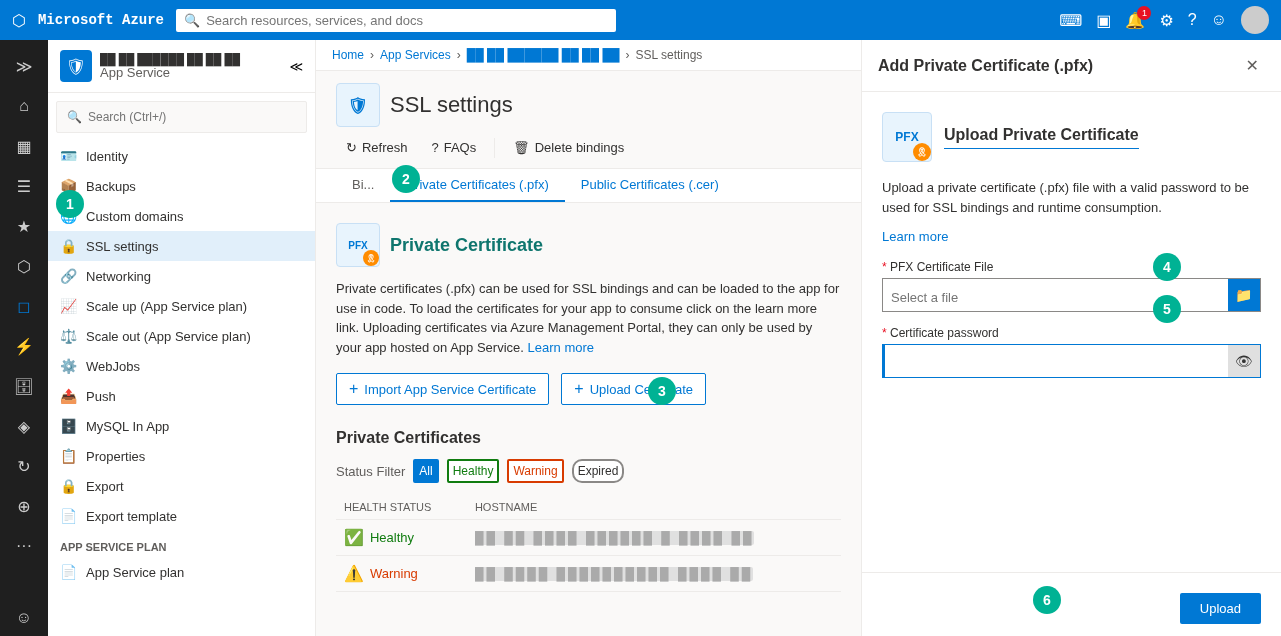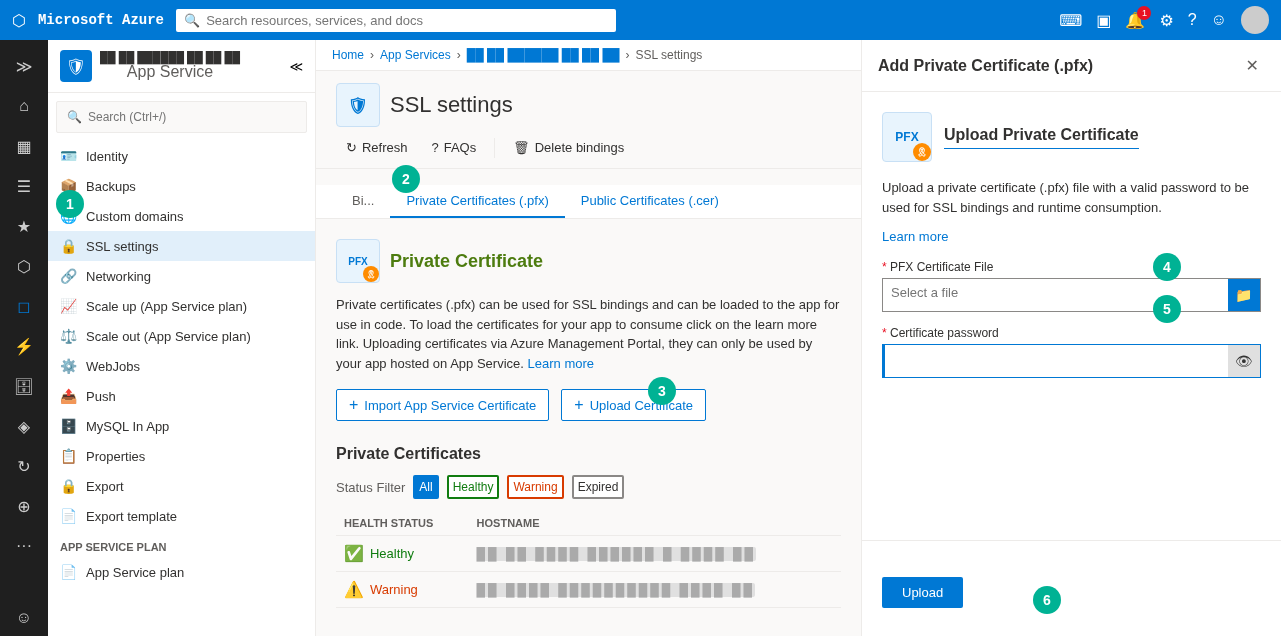--- a/index.html
+++ b/index.html
@@ -47,21 +47,21 @@
       display: flex; flex-direction: column; overflow: hidden; flex-shrink: 0;
     }
     .sidebar-header {
       padding: 10px 12px; display: flex; align-items: center; gap: 8px;
       border-bottom: 1px solid #edebe9;
     }
     .sidebar-app-icon {
       width: 32px; height: 32px; background: #0078d4; border-radius: 4px;
       display: flex; align-items: center; justify-content: center; color: white; font-size: 14px;
     }
-    .sidebar-app-info { font-size: 16px; color: #605e5c; text-align: center; }
+    .sidebar-app-info { font-size: 13px; color: #605e5c; }
     .sidebar-app-name { font-size: 13px; font-weight: 600; color: #323130; }
     .sidebar-search {
       padding: 8px 10px; display: flex; align-items: center; gap: 6px;
       border: 1px solid #edebe9; margin: 8px; border-radius: 2px; background: #faf9f8;
     }
     .sidebar-search input { border: none; background: transparent; outline: none; flex: 1; font-size: 12px; }
     .sidebar-nav { flex: 1; overflow-y: auto; }
     .sidebar-item {
       display: flex; align-items: center; gap: 8px; padding: 7px 12px;
       cursor: pointer; color: #323130; font-size: 13px;
@@ -90,42 +90,42 @@
       padding: 8px 20px; display: flex; align-items: center; gap: 4px; border-bottom: 1px solid #edebe9;
     }
     .toolbar-btn {
       display: flex; align-items: center; gap: 5px; padding: 5px 10px;
       cursor: pointer; border: none; background: transparent; font-size: 13px; color: #323130;
       border-radius: 2px;
     }
     .toolbar-divider { width: 1px; height: 20px; background: #edebe9; margin: 0 4px; }
 
     
-    .cert-tabs { display: flex; border-bottom: 1px solid #edebe9; padding: 0 20px; background: white; margin-top: 16px; }
+    .cert-tabs { display: flex; border-bottom: 1px solid #edebe9; padding: 0 20px; background: white; }
     .cert-tab {
       padding: 8px 16px; cursor: pointer; border-bottom: 2px solid transparent;
       font-size: 13px; color: #605e5c;
     }
     .cert-tab.active { color: #0078d4; border-bottom-color: #0078d4; }
 
     .content-area { flex: 1; overflow-y: auto; padding: 20px; }
 
     
     .cert-header { display: flex; align-items: center; gap: 10px; margin-bottom: 12px; }
     .pfx-badge {
       width: 44px; height: 44px; background: #e8f4fd; border-radius: 4px;
       display: flex; align-items: center; justify-content: center;
       font-size: 10px; font-weight: 700; color: #0078d4; border: 1px solid #c8e0f5; position: relative;
     }
     .pfx-ribbon {
       position: absolute; bottom: 0; right: 0; width: 16px; height: 16px;
       background: #ff8c00; border-radius: 50%; display: flex; align-items: center;
       justify-content: center; font-size: 8px; color: white;
     }
-    .cert-section-title { font-size: 18px; font-weight: 600; color: #4d7c0f; }
+    .cert-section-title { font-size: 18px; font-weight: 600; color: #0f766e; }
     .cert-desc { font-size: 13px; color: #323130; line-height: 1.5; margin-bottom: 16px; max-width: 820px; }
 
     .action-buttons { display: flex; gap: 12px; margin-bottom: 24px; }
     .action-btn {
       display: flex; align-items: center; gap: 6px; padding: 6px 12px;
       border: 1px solid #0078d4; color: #0078d4; background: white;
       cursor: pointer; font-size: 13px; border-radius: 2px;
     }
     .action-btn .plus { font-size: 16px; }
 
@@ -133,25 +133,25 @@
     .section-title { font-size: 16px; font-weight: 600; margin-bottom: 12px; color: #323130; }
     .filter-bar { display: flex; align-items: center; gap: 8px; margin-bottom: 12px; }
     .filter-label { font-size: 13px; color: #605e5c; }
     .filter-btn {
       padding: 3px 4px; border: 2px solid #22c55e; background: white;
       font-size: 12px; cursor: pointer; border-radius: 2px; color: #323130;
     }
     .filter-btn.active { background: #0078d4; color: white; border-color: #0078d4; }
     .filter-btn.healthy { border-color: #107c10; color: #107c10; }
     .filter-btn.warning { border-color: #d83b01; color: #d83b01; }
-    .filter-btn.expired { border-color: #8a8886; }
+    .filter-btn.expired { border-color: #8a8886; border-radius: 10px; }
 
     .cert-table { width: 100%; border-collapse: collapse; }
     .cert-table th {
-      text-align: left; font-size: 11px; font-weight: 700; color: #605e5c;
+      text-align: left; font-size: 11px; font-weight: 400; color: #605e5c;
       padding: 6px 8px; border-bottom: 1px solid #edebe9; text-transform: uppercase;
     }
     .cert-table td { padding: 8px 8px; border-bottom: 1px solid #edebe9; font-size: 13px; }
     .status-healthy { display: flex; align-items: center; gap: 6px; color: #107c10; }
     .status-warning { display: flex; align-items: center; gap: 6px; color: #d83b01; }
     .status-icon-healthy { color: #107c10; font-size: 16px; }
     .status-icon-warning { color: #d83b01; font-size: 16px; }
     .hostname-blur {
       display: inline-block; background: #e0e0e0; border-radius: 2px; color: transparent;
       font-size: 12px; letter-spacing: 2px; user-select: none;
@@ -182,37 +182,37 @@
       position: absolute; bottom: 0; right: 0; width: 18px; height: 18px;
       background: #ff8c00; border-radius: 50%; display: flex; align-items: center;
       justify-content: center; font-size: 9px; color: white;
     }
     .panel-section-title { font-size: 16px; font-weight: 600; color: #323130; border-bottom: 1px solid #0078d4; padding-bottom: 4px; }
     .panel-desc { font-size: 13px; color: #323130; line-height: 1.5; margin-bottom: 12px; }
     .learn-more { color: #0078d4; cursor: pointer; font-size: 13px; display: block; margin-bottom: 16px; }
     .field-group { margin-bottom: 14px; }
     .field-label { font-size: 12px; color: #323130; margin-bottom: 4px; display: block; }
     .field-input {
-      display: flex; align-items: flex-start; border: 1px solid #8a8886; background: white; gap: 36px;
+      display: flex; align-items: flex-end; border: 1px solid #8a8886; background: white; gap: 36px;
     }
     .field-input input {
       flex: 1; border: none; outline: none; padding: 6px 8px; font-size: 13px; background: transparent;
     }
     .field-input-btn {
       width: 32px; height: 32px; display: flex; align-items: center; justify-content: center;
       background: #0078d4; color: white; cursor: pointer; font-size: 14px; border: none;
     }
     .field-input.password-field {
       border: 1px solid #0078d4; border-left: 3px solid #0078d4;
     }
     .upload-btn {
       background: #0078d4; color: white; border: none; padding: 8px 20px;
       font-size: 13px; cursor: pointer; border-radius: 2px; margin-top: 8px;
     }
-    .panel-footer { padding: 28px 20px; border-top: 1px solid #edebe9; display: flex; }
+    .panel-footer { padding: 12px 20px; border-top: 1px solid #edebe9; display: flex; justify-content: flex-end; }
 
     
     .step-badge {
       width: 28px; height: 28px; border-radius: 50%; background: #00b294;
       color: white; display: flex; align-items: center; justify-content: center;
       font-size: 14px; font-weight: 700; flex-shrink: 0;
     }
 
     
     .link { color: #0078d4; cursor: pointer; text-decoration: none; }

